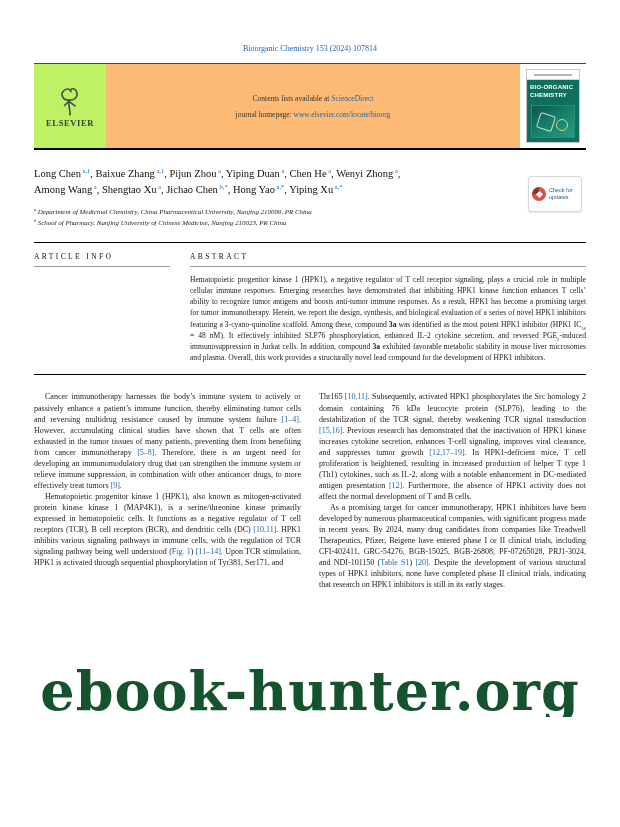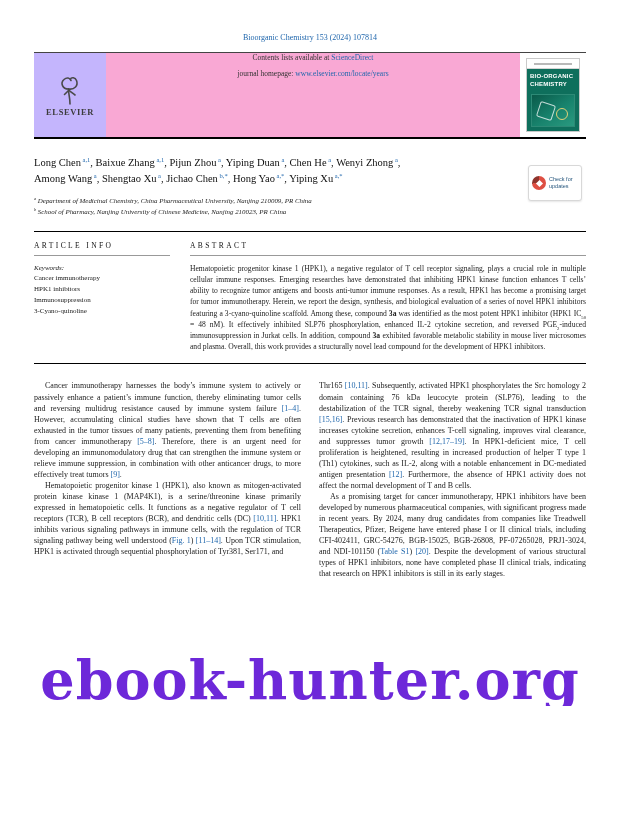--- a/index.html
+++ b/index.html
@@ -1,26 +1,26 @@
 <!DOCTYPE html>
 <html><head>
 <meta charset="utf-8">
 <style>
   html,body{margin:0;padding:0;}
   body{background:#ffffff;}
-  .page{position:relative;width:620px;height:701px;background:#fff;font-family:"Liberation Serif",serif;color:#161616;overflow:hidden;margin:5px auto;}
+  .page{position:relative;width:620px;height:701px;background:#fff;font-family:"Liberation Serif",serif;color:#161616;overflow:hidden;margin:16px auto;}
 
   
   .top-ref{padding-top:28px;text-align:center;font-size:8px;color:#1f66ac;}
 
   
   .header-box{margin:10px 34px 0;border-top:1px solid #444;border-bottom:2px solid #000;display:flex;align-items:stretch;height:84px;}
-  .logo-col{width:72px;background:#c4b5fd;display:flex;flex-direction:column;align-items:center;justify-content:center;gap:1px;}
+  .logo-col{width:72px;background:#bef264;display:flex;flex-direction:column;align-items:center;justify-content:center;gap:1px;}
   .logo-text{font-size:8.5px;font-weight:bold;letter-spacing:0.6px;color:#3c3c3c;}
-  .center-col{flex:1;background:#f9a8d4;display:flex;flex-direction:column;align-items:center;justify-content:flex-start;gap:7px;}
+  .center-col{flex:1;background:#fdba74;display:flex;flex-direction:column;align-items:center;justify-content:center;gap:7px;}
   .contents-line{font-size:7.5px;color:#333;}
   .journal-title{font-size:15.5px;color:#0d0d0d;}
   .homepage-line{font-size:7.5px;color:#333;}
   .cover-col{width:66px;background:#fff;display:flex;align-items:center;justify-content:center;}
   .cover{width:52px;height:72px;background:#0e6f5c;box-shadow:0 0 0 1px #c9c9c9;display:flex;flex-direction:column;overflow:hidden;}
   .cover-top{height:9px;background:#fff;border-bottom:1px solid #d5d5d5;display:flex;align-items:center;justify-content:center;}
   .cover-top-bar{width:38px;height:2px;background:#b9b9b9;}
   .cover-title{padding:4px 3px 0;color:#fff;font-family:"Liberation Sans",sans-serif;font-weight:bold;font-size:6px;letter-spacing:0.2px;line-height:1.3;}
   .cover-art{margin:5px 4px 4px;flex:1;background:linear-gradient(145deg,#0a5a4a 0%,#18836d 55%,#2a9a80 100%);border:1px solid #2d8a76;position:relative;}
   .cover-art:before{content:"";position:absolute;left:6px;top:8px;width:14px;height:14px;border:1px solid rgba(255,255,255,.75);border-radius:2px;transform:rotate(18deg);}
@@ -55,21 +55,21 @@
   .indent{text-indent:11px;}
 
   
   .footer{position:absolute;left:34px;right:34px;top:702px;background:#fff;}
   .fn-rule{width:112px;border-top:1px solid #666;margin-bottom:4px;}
   .fn-line{font-size:6.6px;line-height:1.5;color:#222;}
   .imprint{margin-top:6px;font-size:6.4px;line-height:1.42;color:#222;}
   .imprint-doi{color:#1f66ac;}
 
   
-  .watermark{position:absolute;left:0;right:0;bottom:0;text-align:center;font-family:"DejaVu Serif",serif;font-weight:bold;font-size:54px;line-height:0.92;letter-spacing:1px;color:#6d28d9;}
+  .watermark{position:absolute;left:0;right:0;bottom:0;text-align:center;font-family:"DejaVu Serif",serif;font-weight:bold;font-size:54px;line-height:0.92;letter-spacing:1px;color:#14532d;}
 
   
   .seg-link{color:#1f66ac;}
   .seg-bold{font-weight:bold;}
   .seg-italic{font-style:italic;}
   .seg-sup{vertical-align:super;font-size:62%;line-height:0;}
   .seg-sub{vertical-align:sub;font-size:62%;line-height:0;}
 </style>
 </head>
 <body>
@@ -86,21 +86,21 @@
           <path d="M13.5 15 C 7.5 15, 5 9, 9 5.5 C 11.5 3.2, 15 3.5, 16 6.5"></path>
           <path d="M13.5 15 C 19.5 16, 23.5 11.5, 21.5 6.5 C 20.3 3.4, 16.3 2.6, 15.3 5.6"></path>
           <path d="M9.5 20.5 C 11.5 18.5, 12.5 17.5, 13.6 16.5"></path>
           <path d="M20 21 C 17.4 19, 15.5 17.6, 14.3 16.6"></path>
         </g>
       </svg>
       <div class="logo-text">ELSEVIER</div>
     </div>
     <div class="center-col">
       <div class="contents-line"><span>Contents lists available at </span><span class="seg-link">ScienceDirect</span></div>
-      <div class="homepage-line"><span>journal homepage: </span><span class="seg-link">www.elsevier.com/locate/years</span></div>
+      <div class="homepage-line"><span>journal homepage: </span><span class="seg-link">www.elsevier.com/locate/bioorg</span></div>
     </div>
     <div class="cover-col">
       <div class="cover">
         <div class="cover-top">
             <span class="cover-top-bar"></span>
           </div>
         <div class="cover-title">
           <div>BIO-ORGANIC</div>
           <div>CHEMISTRY</div>
         </div>
@@ -122,27 +122,20 @@
 
   <div class="affiliations">
     <div><span class="seg-sup">a</span><span> Department of Medicinal Chemistry, China Pharmaceutical University, Nanjing 210009, PR China</span></div>
     <div><span class="seg-sup">b</span><span> School of Pharmacy, Nanjing University of Chinese Medicine, Nanjing 210023, PR China</span></div>
   </div>
 
   <div class="info-block">
     <div class="info-left">
       <div class="sec-head">ARTICLE INFO</div>
       <div class="sec-rule"></div>
-      <div class="keywords">
-        <div class="kw-label">Keywords:</div>
-        <div>Cancer immunotherapy</div>
-        <div>HPK1 inhibitors</div>
-        <div>Immunosuppression</div>
-        <div>3-Cyano-quinoline</div>
-      </div>
     </div>
     <div class="info-right">
       <div class="sec-head">ABSTRACT</div>
       <div class="sec-rule"></div>
       <div class="abstract-text"><span>Hematopoietic progenitor kinase 1 (HPK1), a negative regulator of T cell receptor signaling, plays a crucial role in multiple cellular immune responses. Emerging researches have demonstrated that inhibiting HPK1 kinase function enhances T cells’ ability to recognize tumor antigens and boosts anti-tumor immune responses. As a result, HPK1 has become a promising target for tumor immunotherapy. Herein, we report the design, synthesis, and biological evaluation of a series of novel HPK1 inhibitors featuring a 3-cyano-quinoline scaffold. Among these, compound </span><span class="seg-bold">3a</span><span> was identified as the most potent HPK1 inhibitor (HPK1 IC</span><span class="seg-sub">50</span><span> = 48 nM). It effectively inhibited SLP76 phosphorylation, enhanced IL-2 cytokine secretion, and reversed PGE</span><span class="seg-sub">2</span><span>-induced immunosuppression in Jurkat cells. In addition, compound </span><span class="seg-bold">3a</span><span> exhibited favorable metabolic stability in mouse liver microsomes and plasma. Overall, this work provides a structurally novel lead compound for the development of HPK1 inhibitors.</span></div>
     </div>
   </div>
 
   <div class="body-cols">
     <div class="col">

